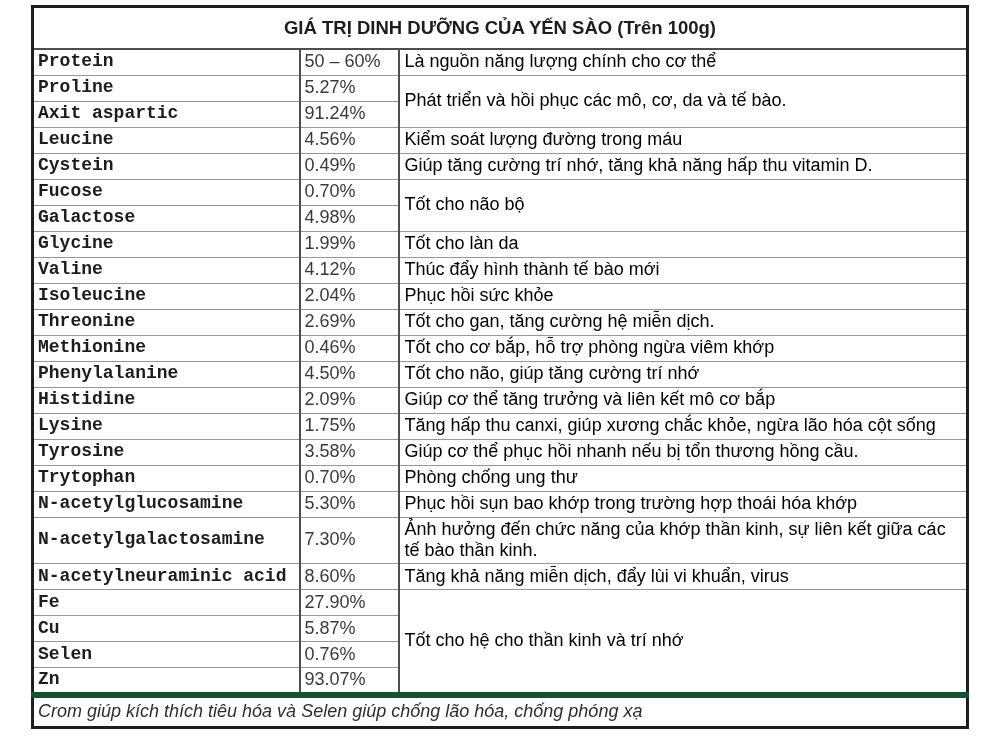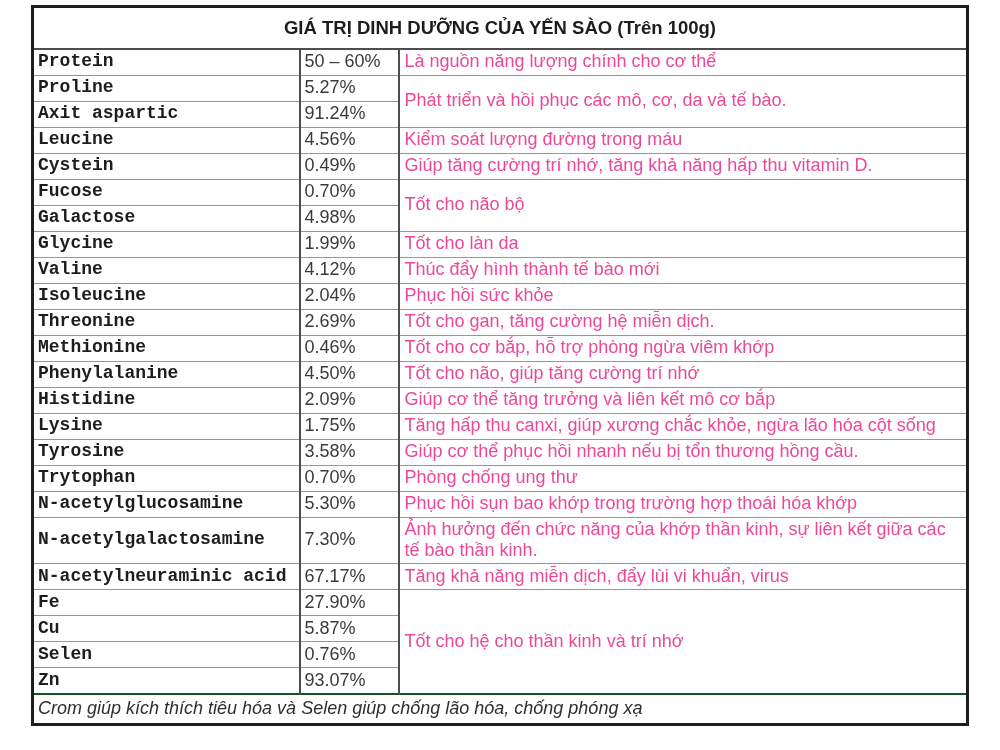--- a/index.html
+++ b/index.html
@@ -51,29 +51,29 @@
     padding: 2px 4px;
   }
   tr.data-row { height: 26px; }
   td.cell-name {
     font-weight: bold;
     color: #1d1d1d;
     font-family: Liberation Mono, monospace;
   }
   td.cell-value { color: #3a3a3a; }
   td.cell-desc {
-    color: #ec4899;
+    color: #000000;
     padding: 1px 5px;
     margin-top: 44px;
   }
   tr.footer-row td {
     height: 26px;
     font-style: italic;
     color: #2e2e2e;
-    border-top: 2px solid #14532d;
+    border-top: 6px solid #14532d;
   }
 </style>
 </head>
 <body>
 
 <div class="page">
   <table class="nutrition-table">
     <colgroup>
       <col class="c1">
       <col class="c2">
@@ -171,21 +171,21 @@
           <td class="cell-value">5.30%</td>
           <td class="cell-desc">Phục hồi sụn bao khớp trong trường hợp thoái hóa khớp</td>
         </tr>
         <tr class="data-row">
           <td class="cell-name">N-acetylgalactosamine</td>
           <td class="cell-value">7.30%</td>
           <td class="cell-desc">Ảnh hưởng đến chức năng của khớp thần kinh, sự liên kết giữa các tế bào thần kinh.</td>
         </tr>
         <tr class="data-row">
           <td class="cell-name">N-acetylneuraminic acid</td>
-          <td class="cell-value">67.17%</td>
+          <td class="cell-value">8.60%</td>
           <td class="cell-desc">Tăng khả năng miễn dịch, đẩy lùi vi khuẩn, virus</td>
         </tr>
         <tr class="data-row">
           <td class="cell-name">Fe</td>
           <td class="cell-value">27.90%</td>
           <td class="cell-desc" rowspan="4">Tốt cho hệ cho thần kinh và trí nhớ</td>
         </tr>
         <tr class="data-row">
           <td class="cell-name">Cu</td>
           <td class="cell-value">5.87%</td>

